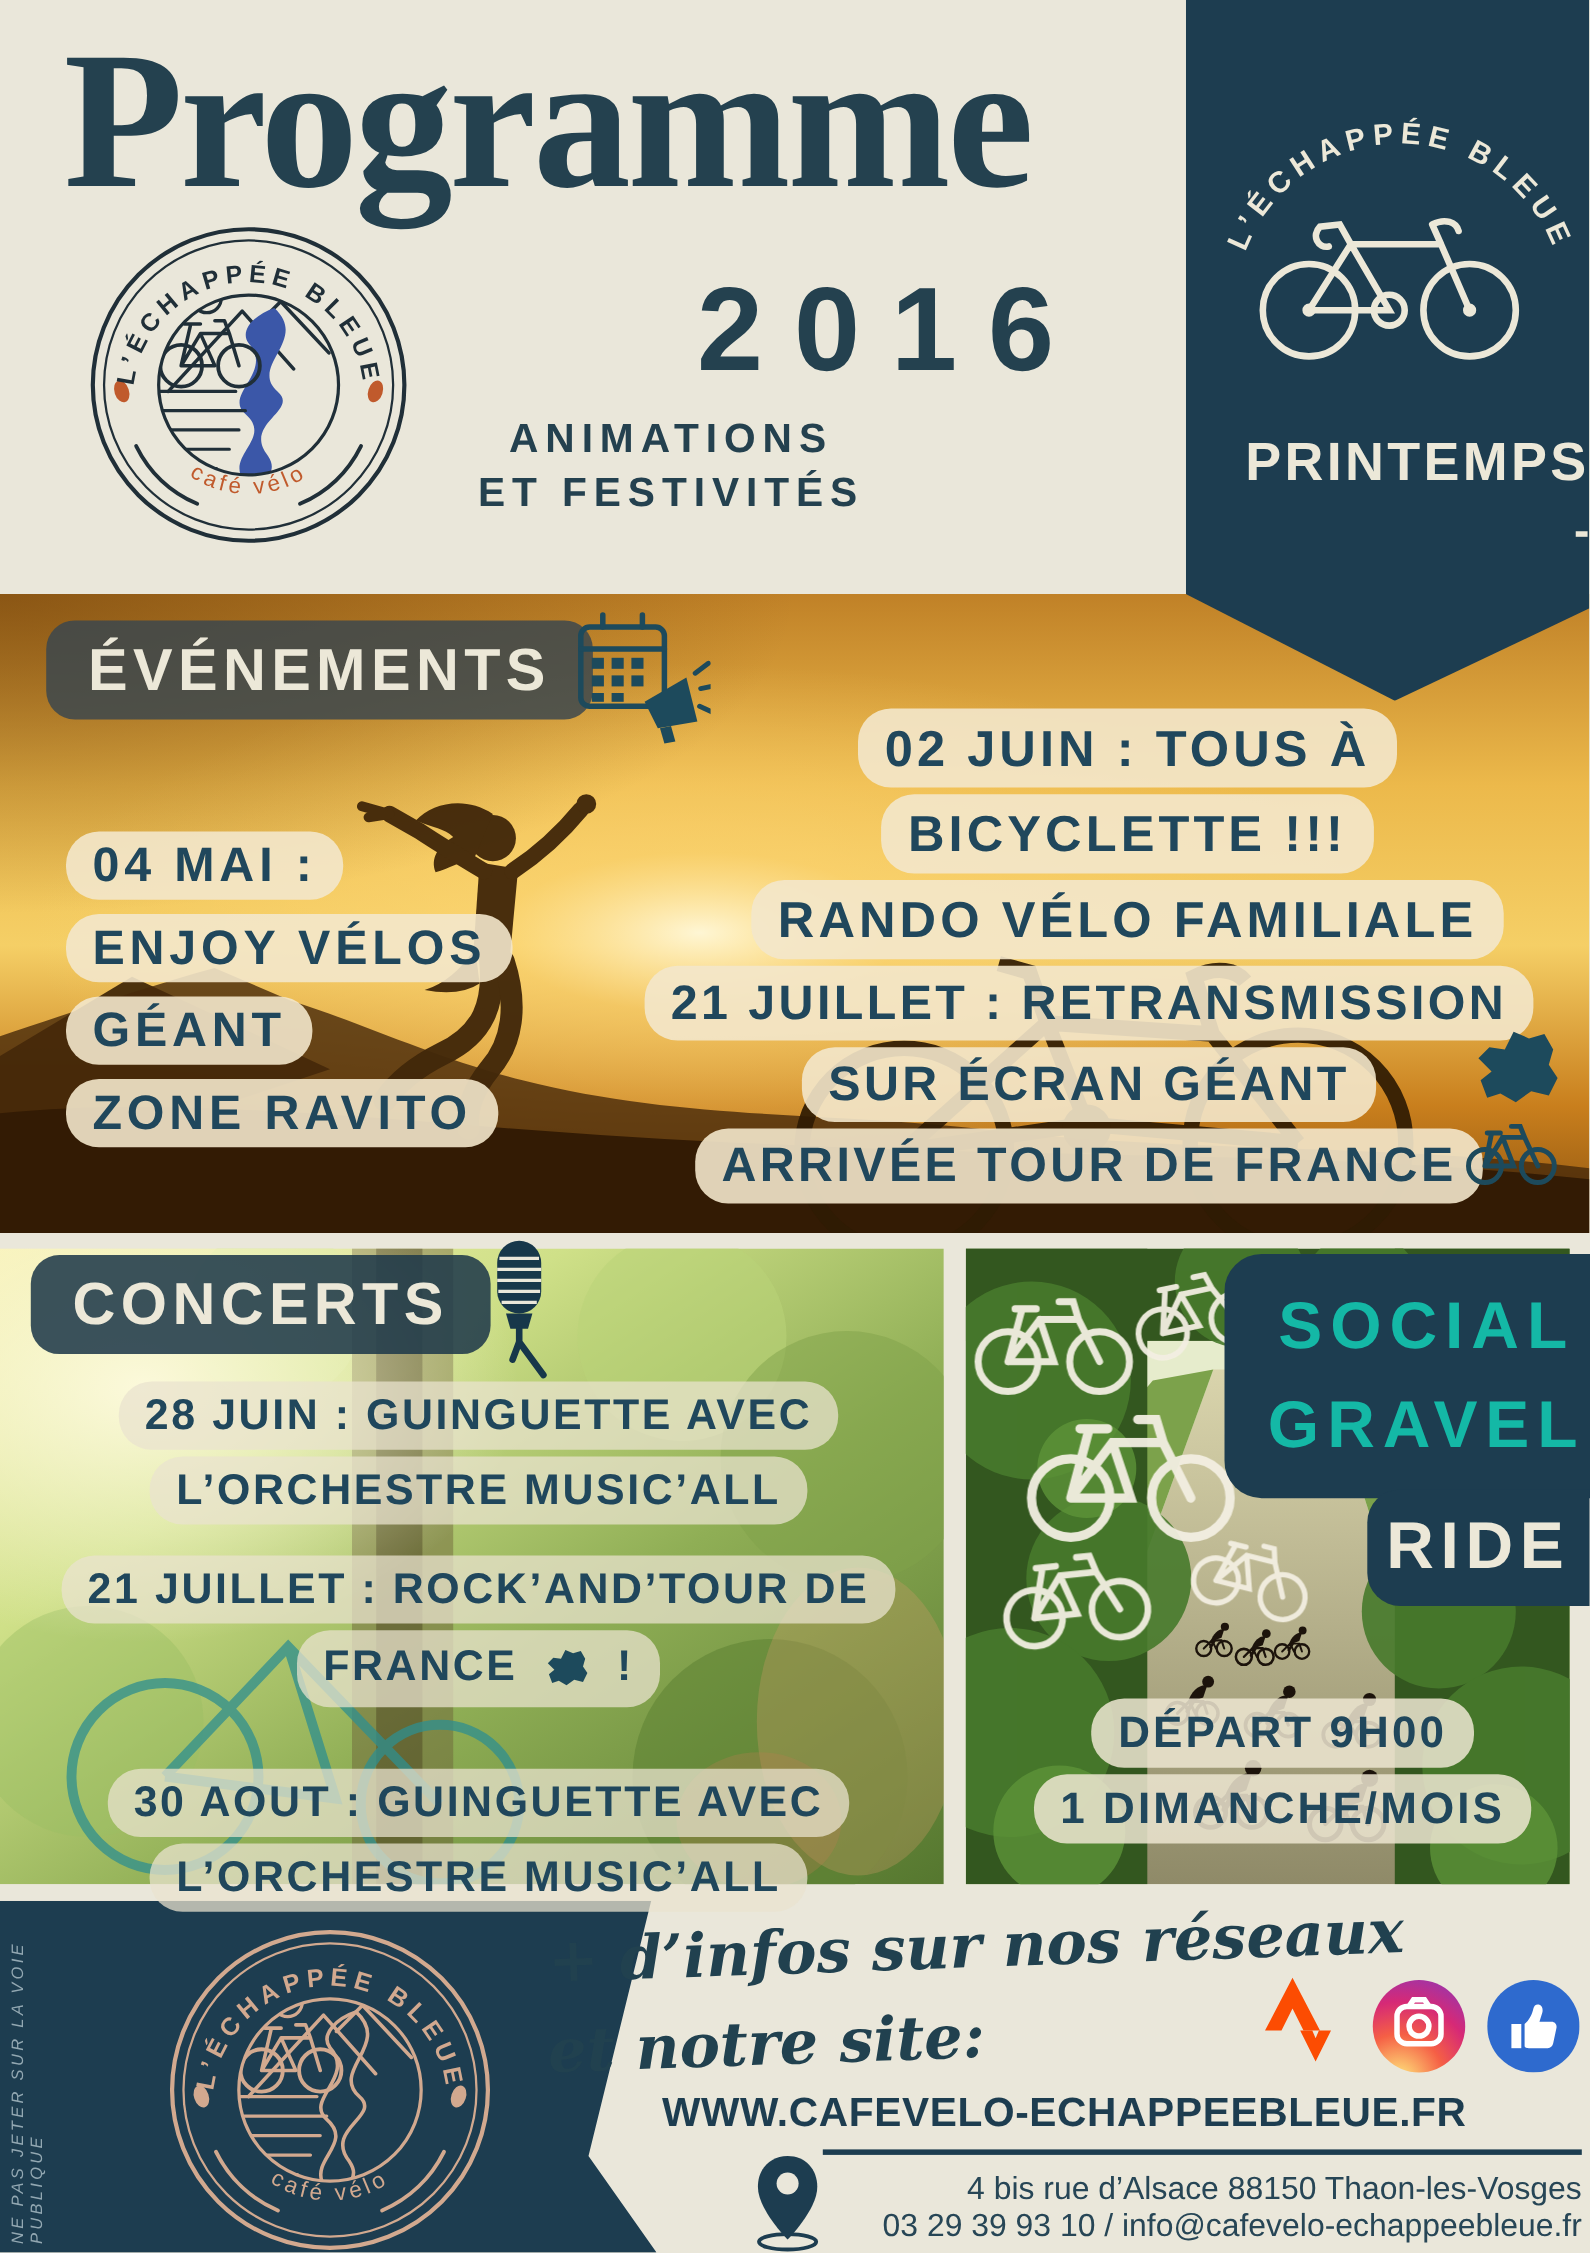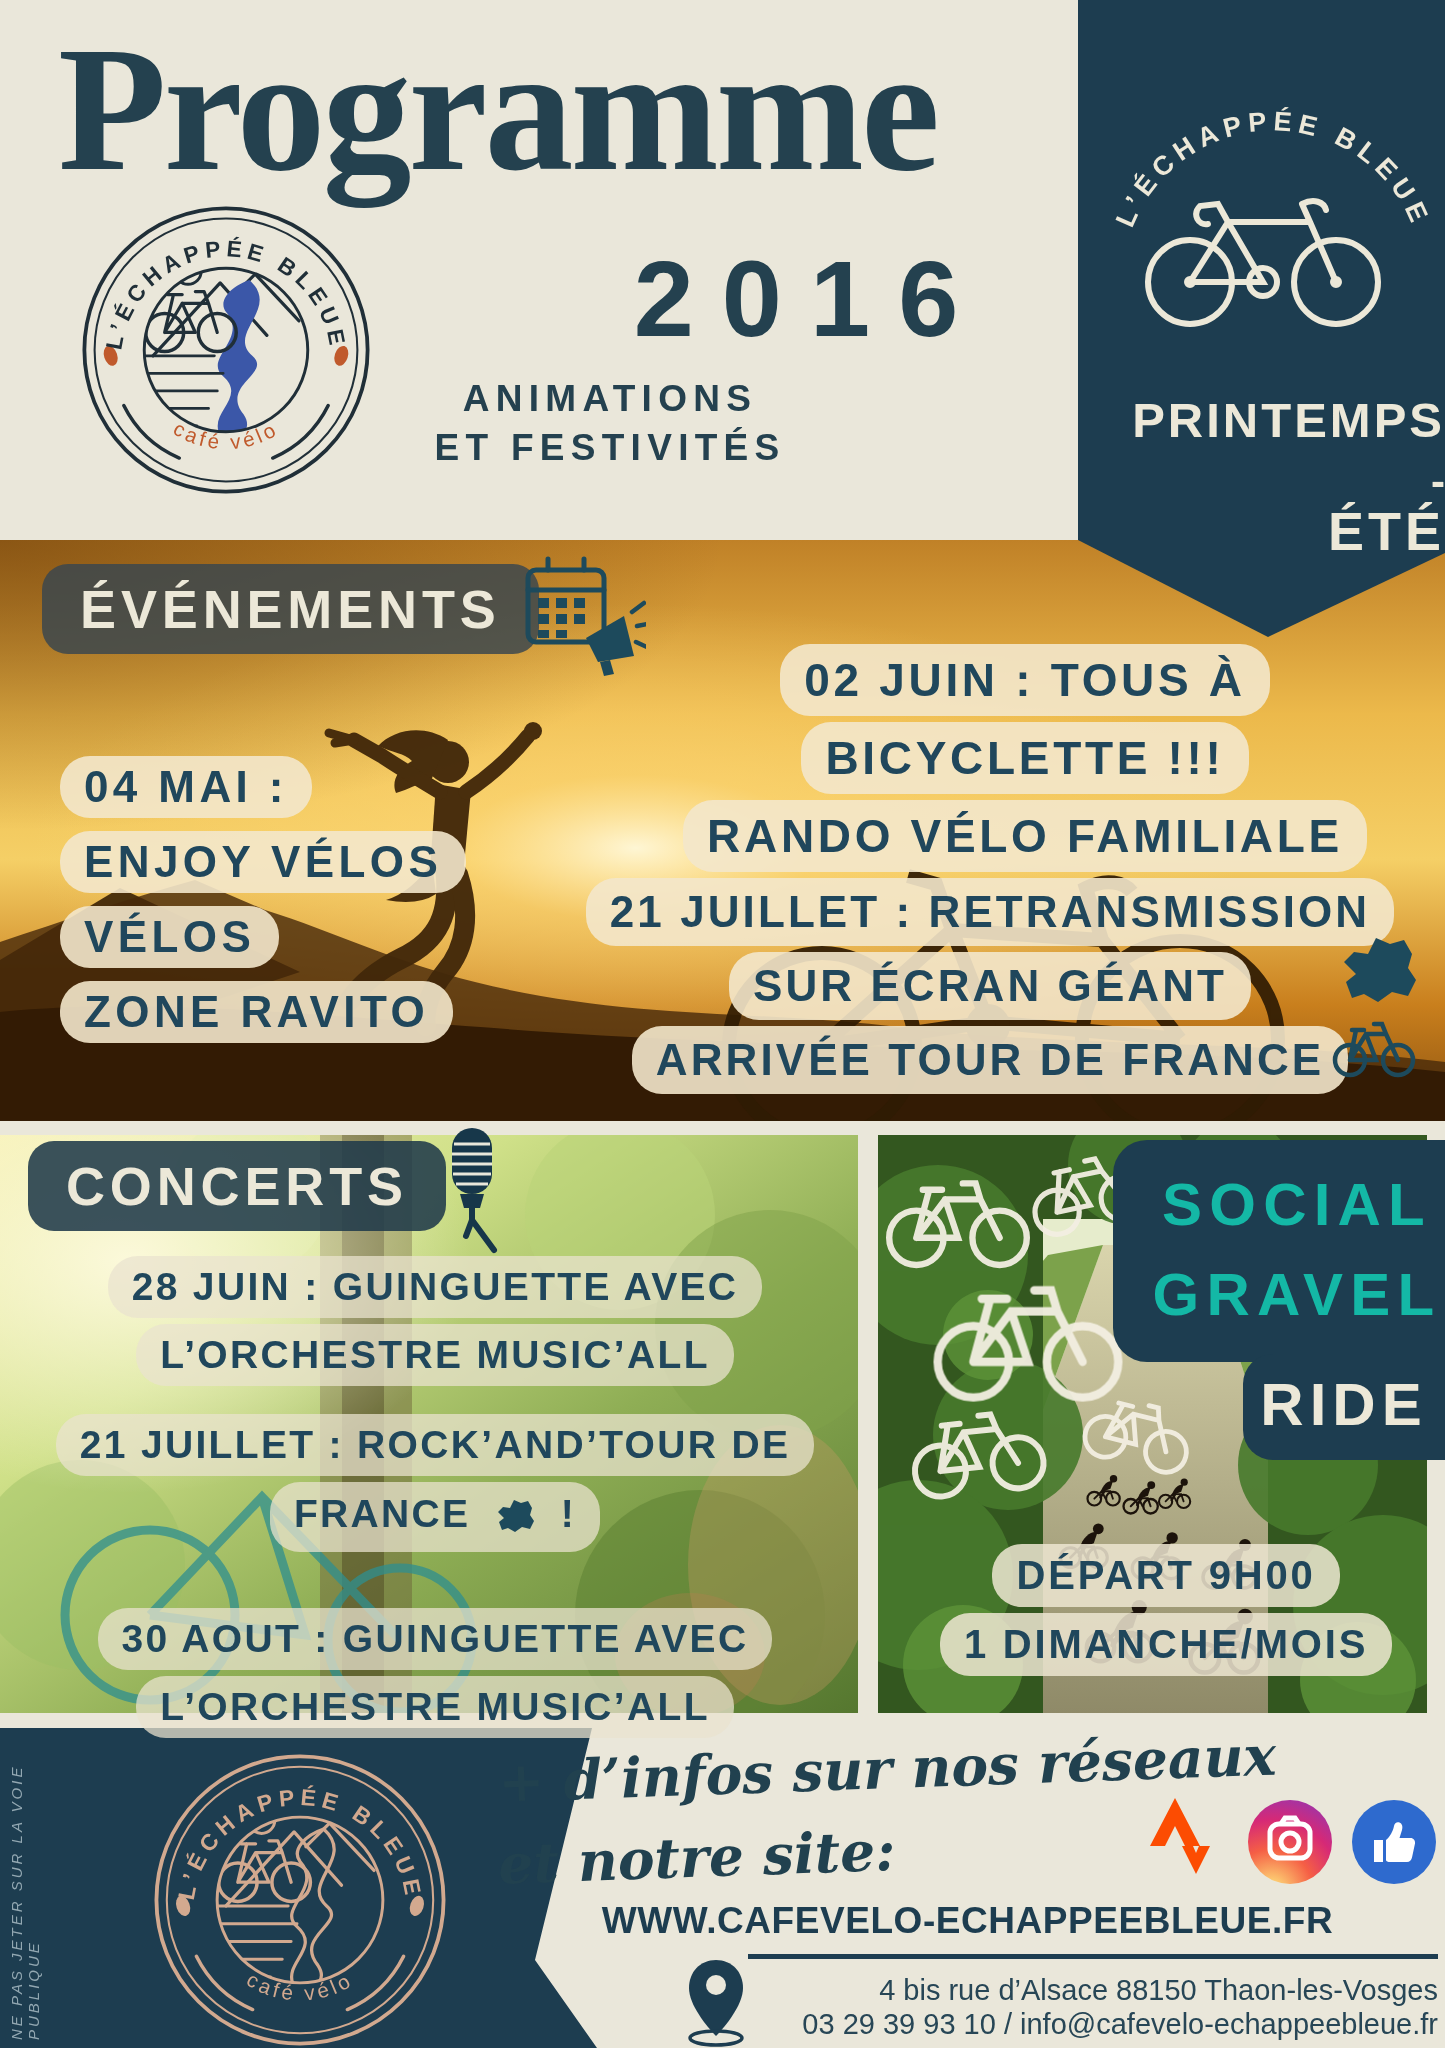--- a/index.html
+++ b/index.html
@@ -163,21 +163,20 @@
       <circle cx="112" cy="282" r="42"></circle>
         <circle cx="258" cy="282" r="42"></circle>
       <circle cx="185" cy="282" r="14"></circle>
       <path d="M112 282 L150 222 L232 222 L258 282 M150 222 L185 282 L112 282 M232 222 L258 282 M232 222 L224 204 M224 204 C236 198 246 202 248 210 M150 222 L140 204 L122 206 C114 214 120 226 130 224"></path>
       <circle cx="112" cy="282" r="3" fill="#ece8d8"></circle>
         <circle cx="258" cy="282" r="3" fill="#ece8d8"></circle>
     </g>
   </svg>
   <div class="season season-top">PRINTEMPS</div>
   <div class="season season-sep">-</div>
-  <div class="season season-bot">ÉTÉ</div>
 </div>
 
 <svg class="abs photo ph-events" viewBox="0 0 1445 581" preserveAspectRatio="none">
   <defs>
     <linearGradient id="gSky" x1="0" y1="0" x2="0" y2="1">
       <stop offset="0" stop-color="#c08127"></stop>
         <stop offset=".3" stop-color="#ecb94b"></stop>
       <stop offset=".55" stop-color="#f5cf66"></stop>
         <stop offset=".8" stop-color="#c97f1d"></stop>
       <stop offset="1" stop-color="#8a5210"></stop>
@@ -237,21 +236,21 @@
     <path d="M80 108 L84 122 L94 120 L90 106 Z"></path>
   </g>
   <g stroke="#1d4a5c" fill="none" stroke-width="4.5" stroke-linecap="round">
     <path d="M112 58 l12 -9 M117 72 l15 -3 M116 88 l13 6"></path>
   </g>
 </svg>
 
 <div class="abs blk blk-mai">
   <div class="band"><span>04 MAI :</span></div>
   <div class="band"><span>ENJOY VÉLOS</span></div>
-  <div class="band"><span>VÉLOS</span></div>
+  <div class="band"><span>GÉANT</span></div>
   <div class="band"><span>ZONE RAVITO</span></div>
 </div>
 
 <div class="abs blk blk-center blk-juin">
   <div class="band"><span>02 JUIN : TOUS À</span></div>
   <div class="band"><span>BICYCLETTE !!!</span></div>
   <div class="band"><span>RANDO VÉLO FAMILIALE</span></div>
 </div>
 
 <div class="abs blk blk-center blk-juil">

